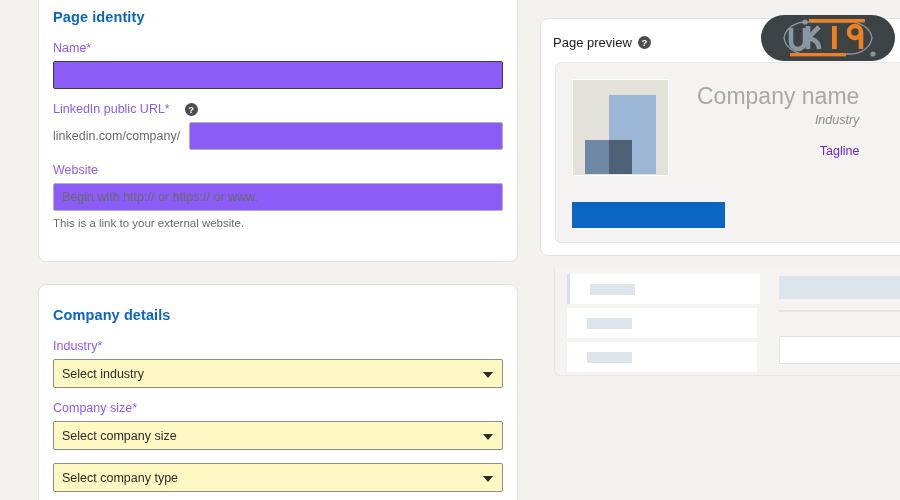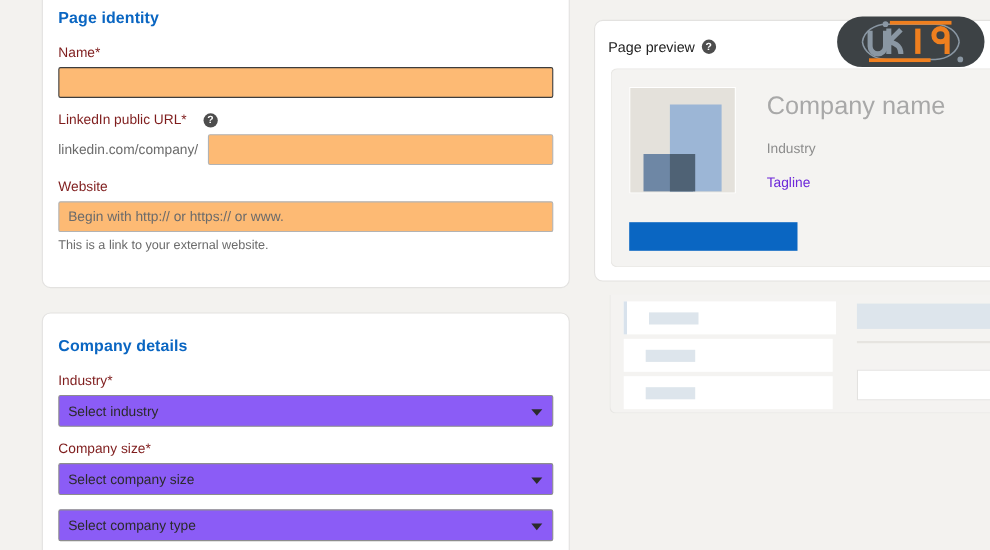--- a/index.html
+++ b/index.html
@@ -48,21 +48,21 @@
     font-weight: bold;
     margin: 8px 0 16px 0;
     letter-spacing: 0.1px;
   }
   .field {
     margin-bottom: 13px;
   }
   .field-label {
     display: block;
     font-size: 12.5px;
-    color: #7f1d1d;
+    color: #8b5cf6;
     margin-bottom: 5px;
     line-height: 15px;
   }
   .label-row {
     display: flex;
     align-items: center;
     gap: 15px;
     margin-bottom: 5px;
   }
   .label-row .field-label {
@@ -82,21 +82,21 @@
     line-height: 1;
     font-family: "Liberation Sans", sans-serif;
   }
   .text-input {
     box-sizing: border-box;
     display: block;
     width: 100%;
     height: 28px;
     border: 1px solid #b3b3b3;
     border-radius: 2px;
-    background: #fdba74;
+    background: #8b5cf6;
     font-family: "Liberation Sans", sans-serif;
     font-size: 12.5px;
     color: #2b2b2b;
     padding: 0 8px;
     outline: none;
   }
   .text-input::placeholder {
     color: #6b6b6b;
     opacity: 1;
   }
@@ -124,21 +124,21 @@
   }
   .select-wrap {
     position: relative;
   }
   .select-box {
     box-sizing: border-box;
     width: 100%;
     height: 29px;
     border: 1px solid #8d8d8d;
     border-radius: 2px;
-    background: #8b5cf6;
+    background: #fef9c3;
     display: flex;
     align-items: center;
     padding: 0 8px;
     font-size: 12.5px;
     color: #2b2b2b;
   }
   .caret {
     position: absolute;
     right: 10px;
     top: 50%;
@@ -215,31 +215,33 @@
     position: absolute;
     left: 36px;
     top: 60px;
     width: 23px;
     height: 34px;
     background: #4f6275;
   }
   .preview-texts {
     padding-left: 28px;
     padding-top: 3px;
+    text-align: right;
   }
   .ph-company-name {
     font-size: 23px;
     color: #a8a8a8;
     line-height: 28px;
     font-weight: normal;
   }
   .ph-industry {
     font-size: 12.5px;
     color: #8d8d8d;
-    margin-top: 18px;
+    margin-top: 3px;
+    font-style: italic;
   }
   .ph-tagline {
     font-size: 12.5px;
     color: #6d28d9;
     margin-top: 17px;
   }
   .ph-button {
     width: 153px;
     height: 26px;
     background: #0a66c2;

